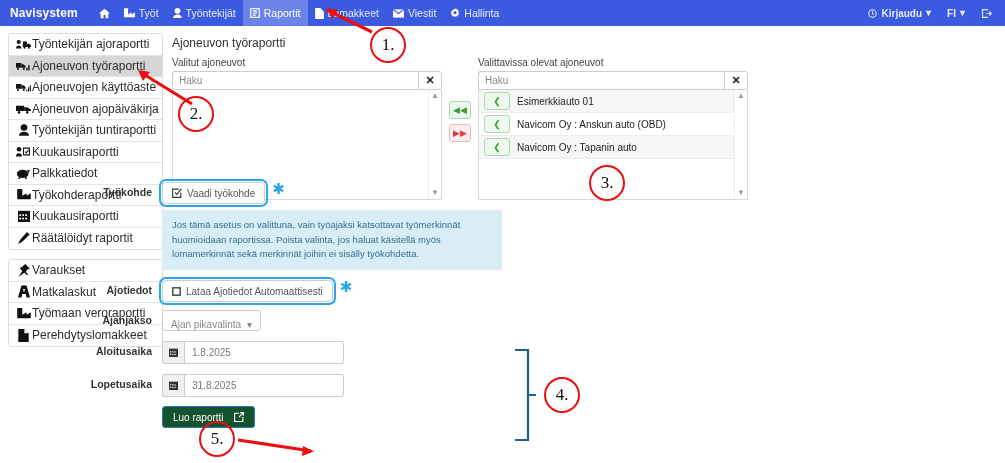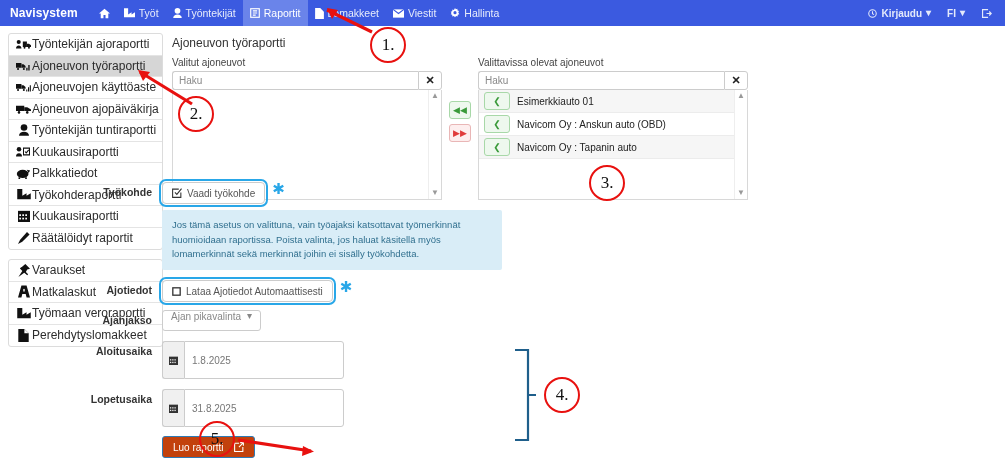--- a/index.html
+++ b/index.html
@@ -113,38 +113,38 @@
   }
   .focus-ring { outline:2px solid #29a7e8; outline-offset:1px; border-radius:4px; }
   .star { color:#29a7e8; font-size:15px; margin-left:7px; line-height:14px; }
 
   .helpbox {
     background:#d9edf7; color:#31708f; font-size:9.5px; line-height:1.55;
     padding:8px 10px; margin:6px 0 0 0; width:340px; border-radius:2px;
   }
 
   .dd {
-    display:inline-flex; align-items:flex-start; gap:6px; height:21px;
+    display:inline-flex; align-items:flex-end; gap:6px; height:21px;
     padding:0 8px; border:1px solid #ccc; border-radius:3px;
     background:#fff; font-size:10px; color:#888; cursor:pointer;
   }
-  .date-field { display:flex; height:38px; }
+  .date-field { display:flex; height:23px; }
   .date-ico {
     width:22px; border:1px solid #ccc; border-right:none; border-radius:3px 0 0 3px;
     background:#f0f0f0; display:flex; align-items:center; justify-content:center;
     color:#333; font-size:10px;
   }
   .date-val {
     width:160px; border:1px solid #ccc; border-radius:0 3px 3px 0;
     background:#fff; display:flex; align-items:center; padding:0 7px;
     font-size:10px; color:#777;
   }
   .btn-primary {
     display:inline-flex; align-items:center; gap:10px;
-    height:22px; padding:0 10px; background:#c2410c; border:1px solid #2d7ab5;
+    height:22px; padding:0 10px; background:#14532d; border:1px solid #2d7ab5;
     border-radius:3px; color:#fff; font-size:10px; cursor:pointer;
   }
 
   
   .anno { position:absolute; pointer-events:none; }
   .anno-circle {
     width:36px; height:36px; border-radius:50%; border:2.5px solid #e8110f;
     display:flex; align-items:center; justify-content:center;
     font-size:17px; color:#111; font-family:"Liberation Serif", serif;
     background:transparent;

